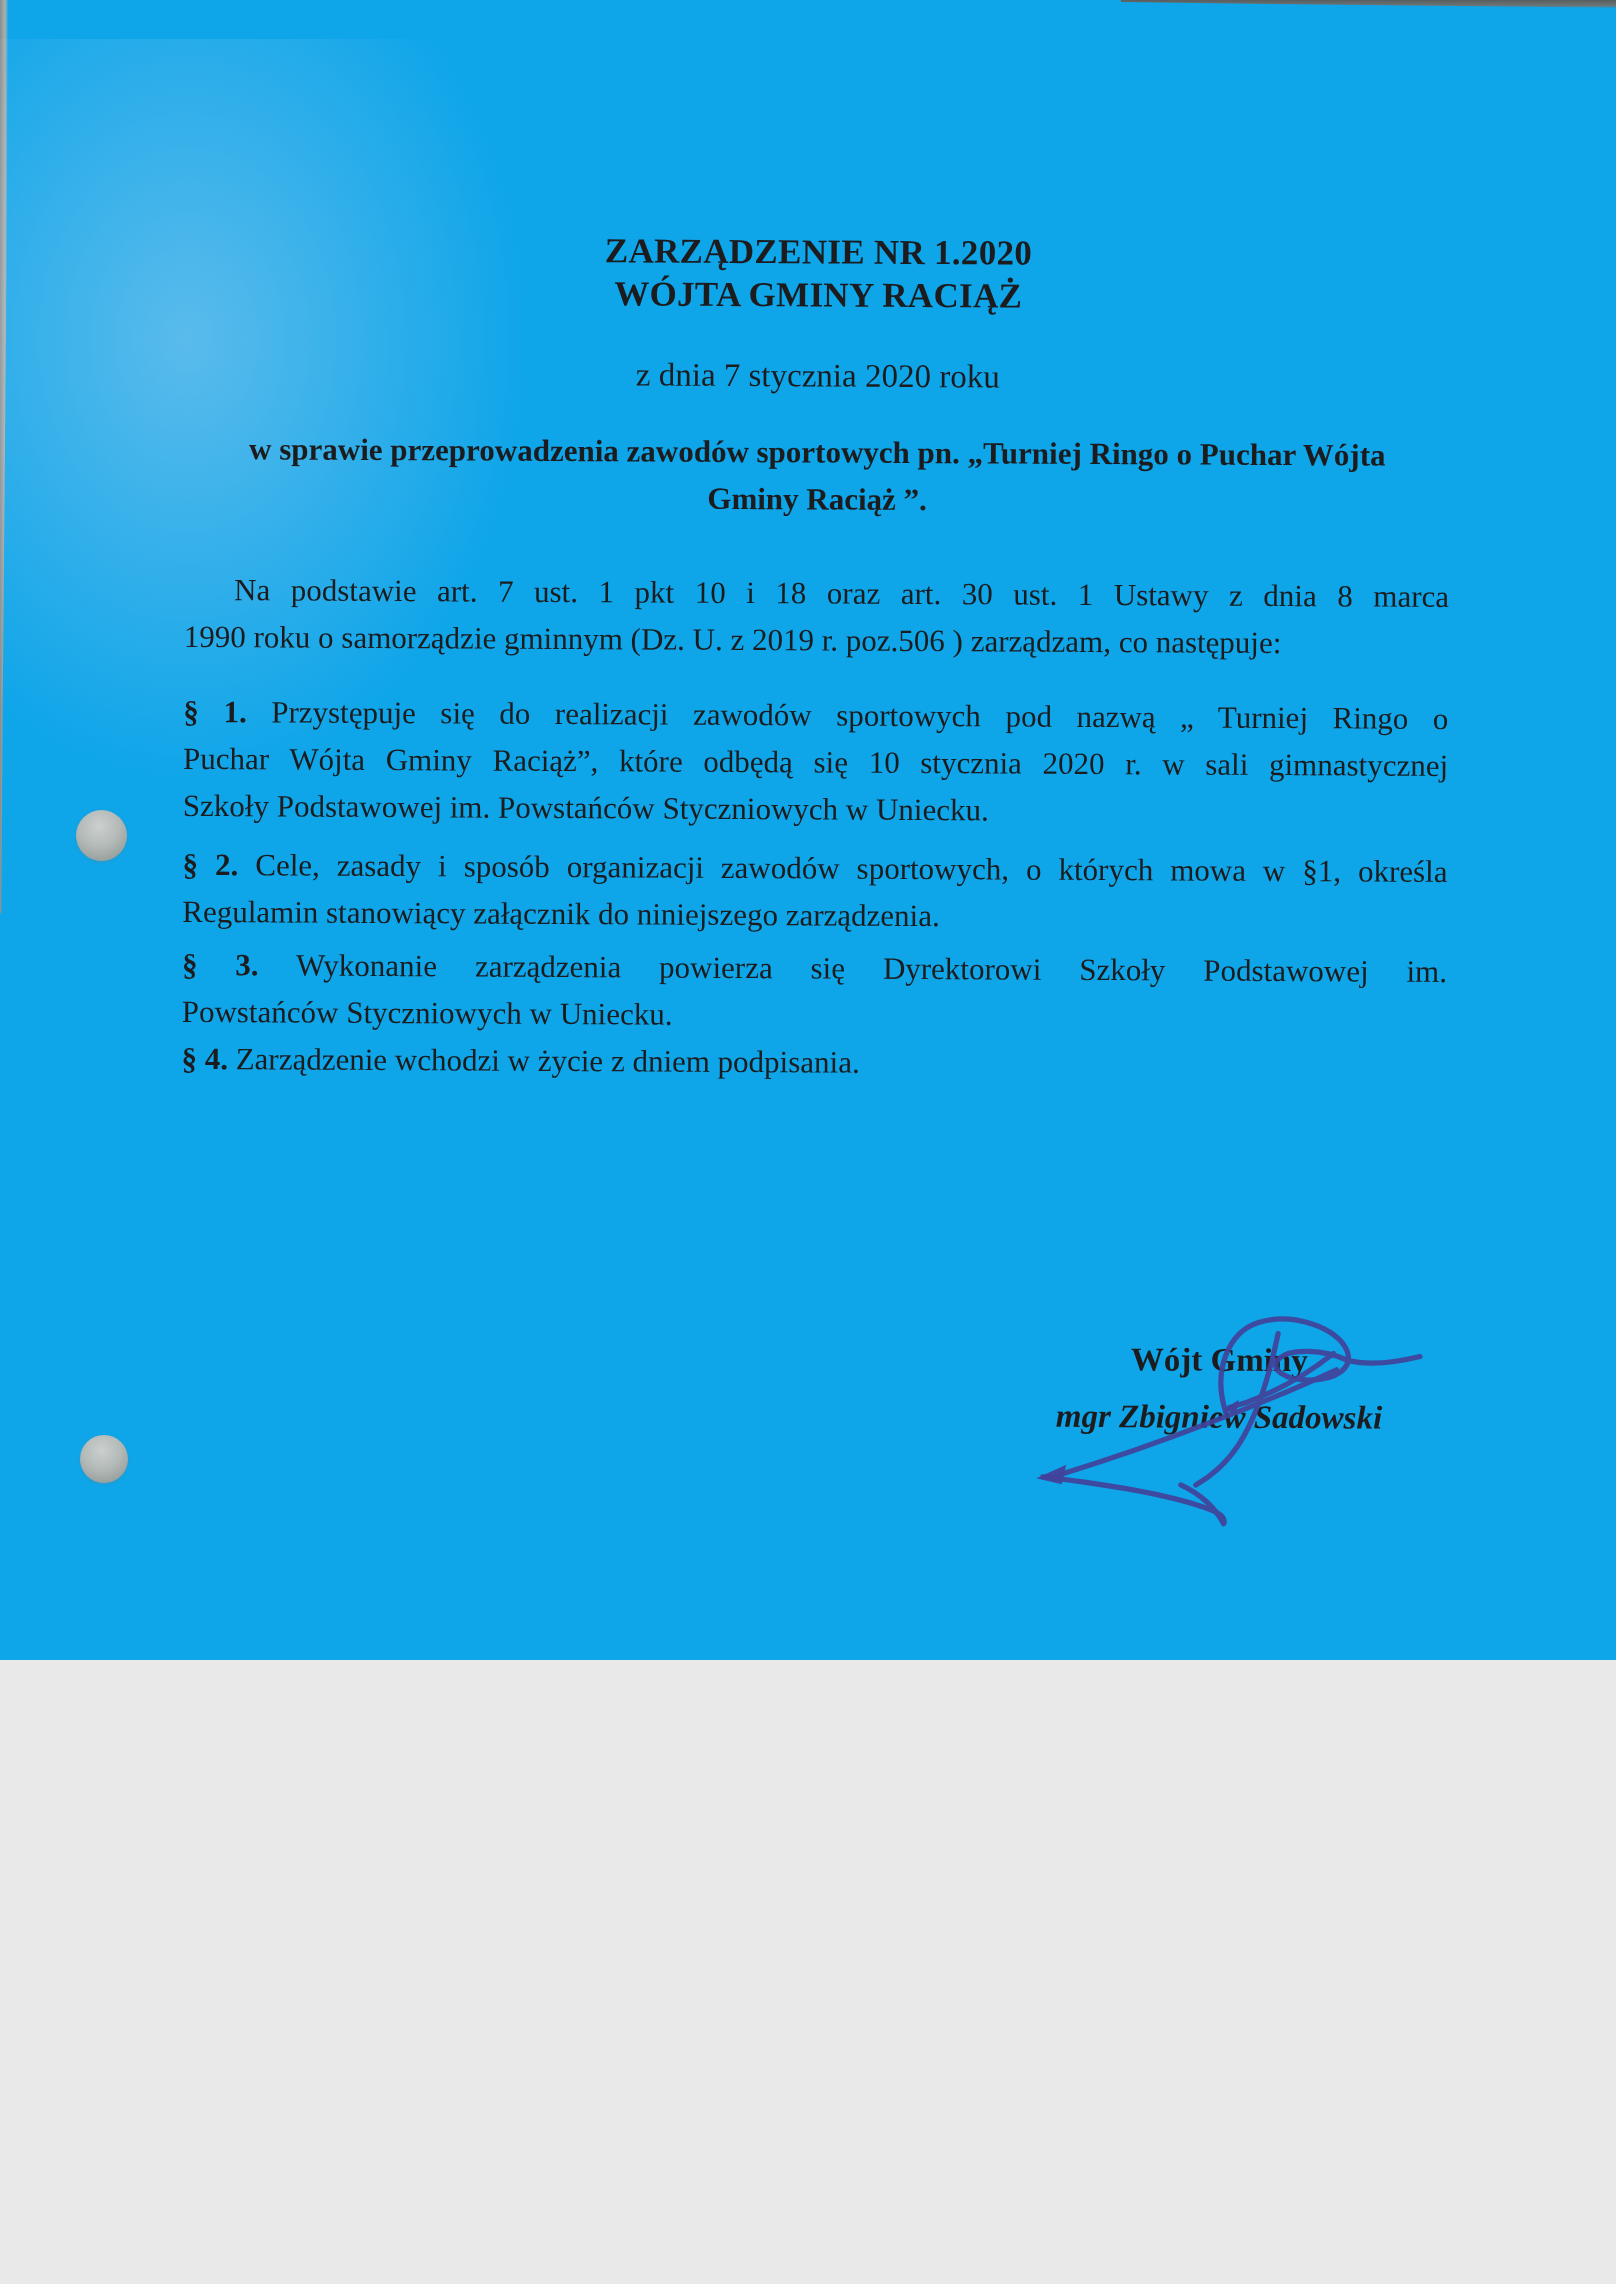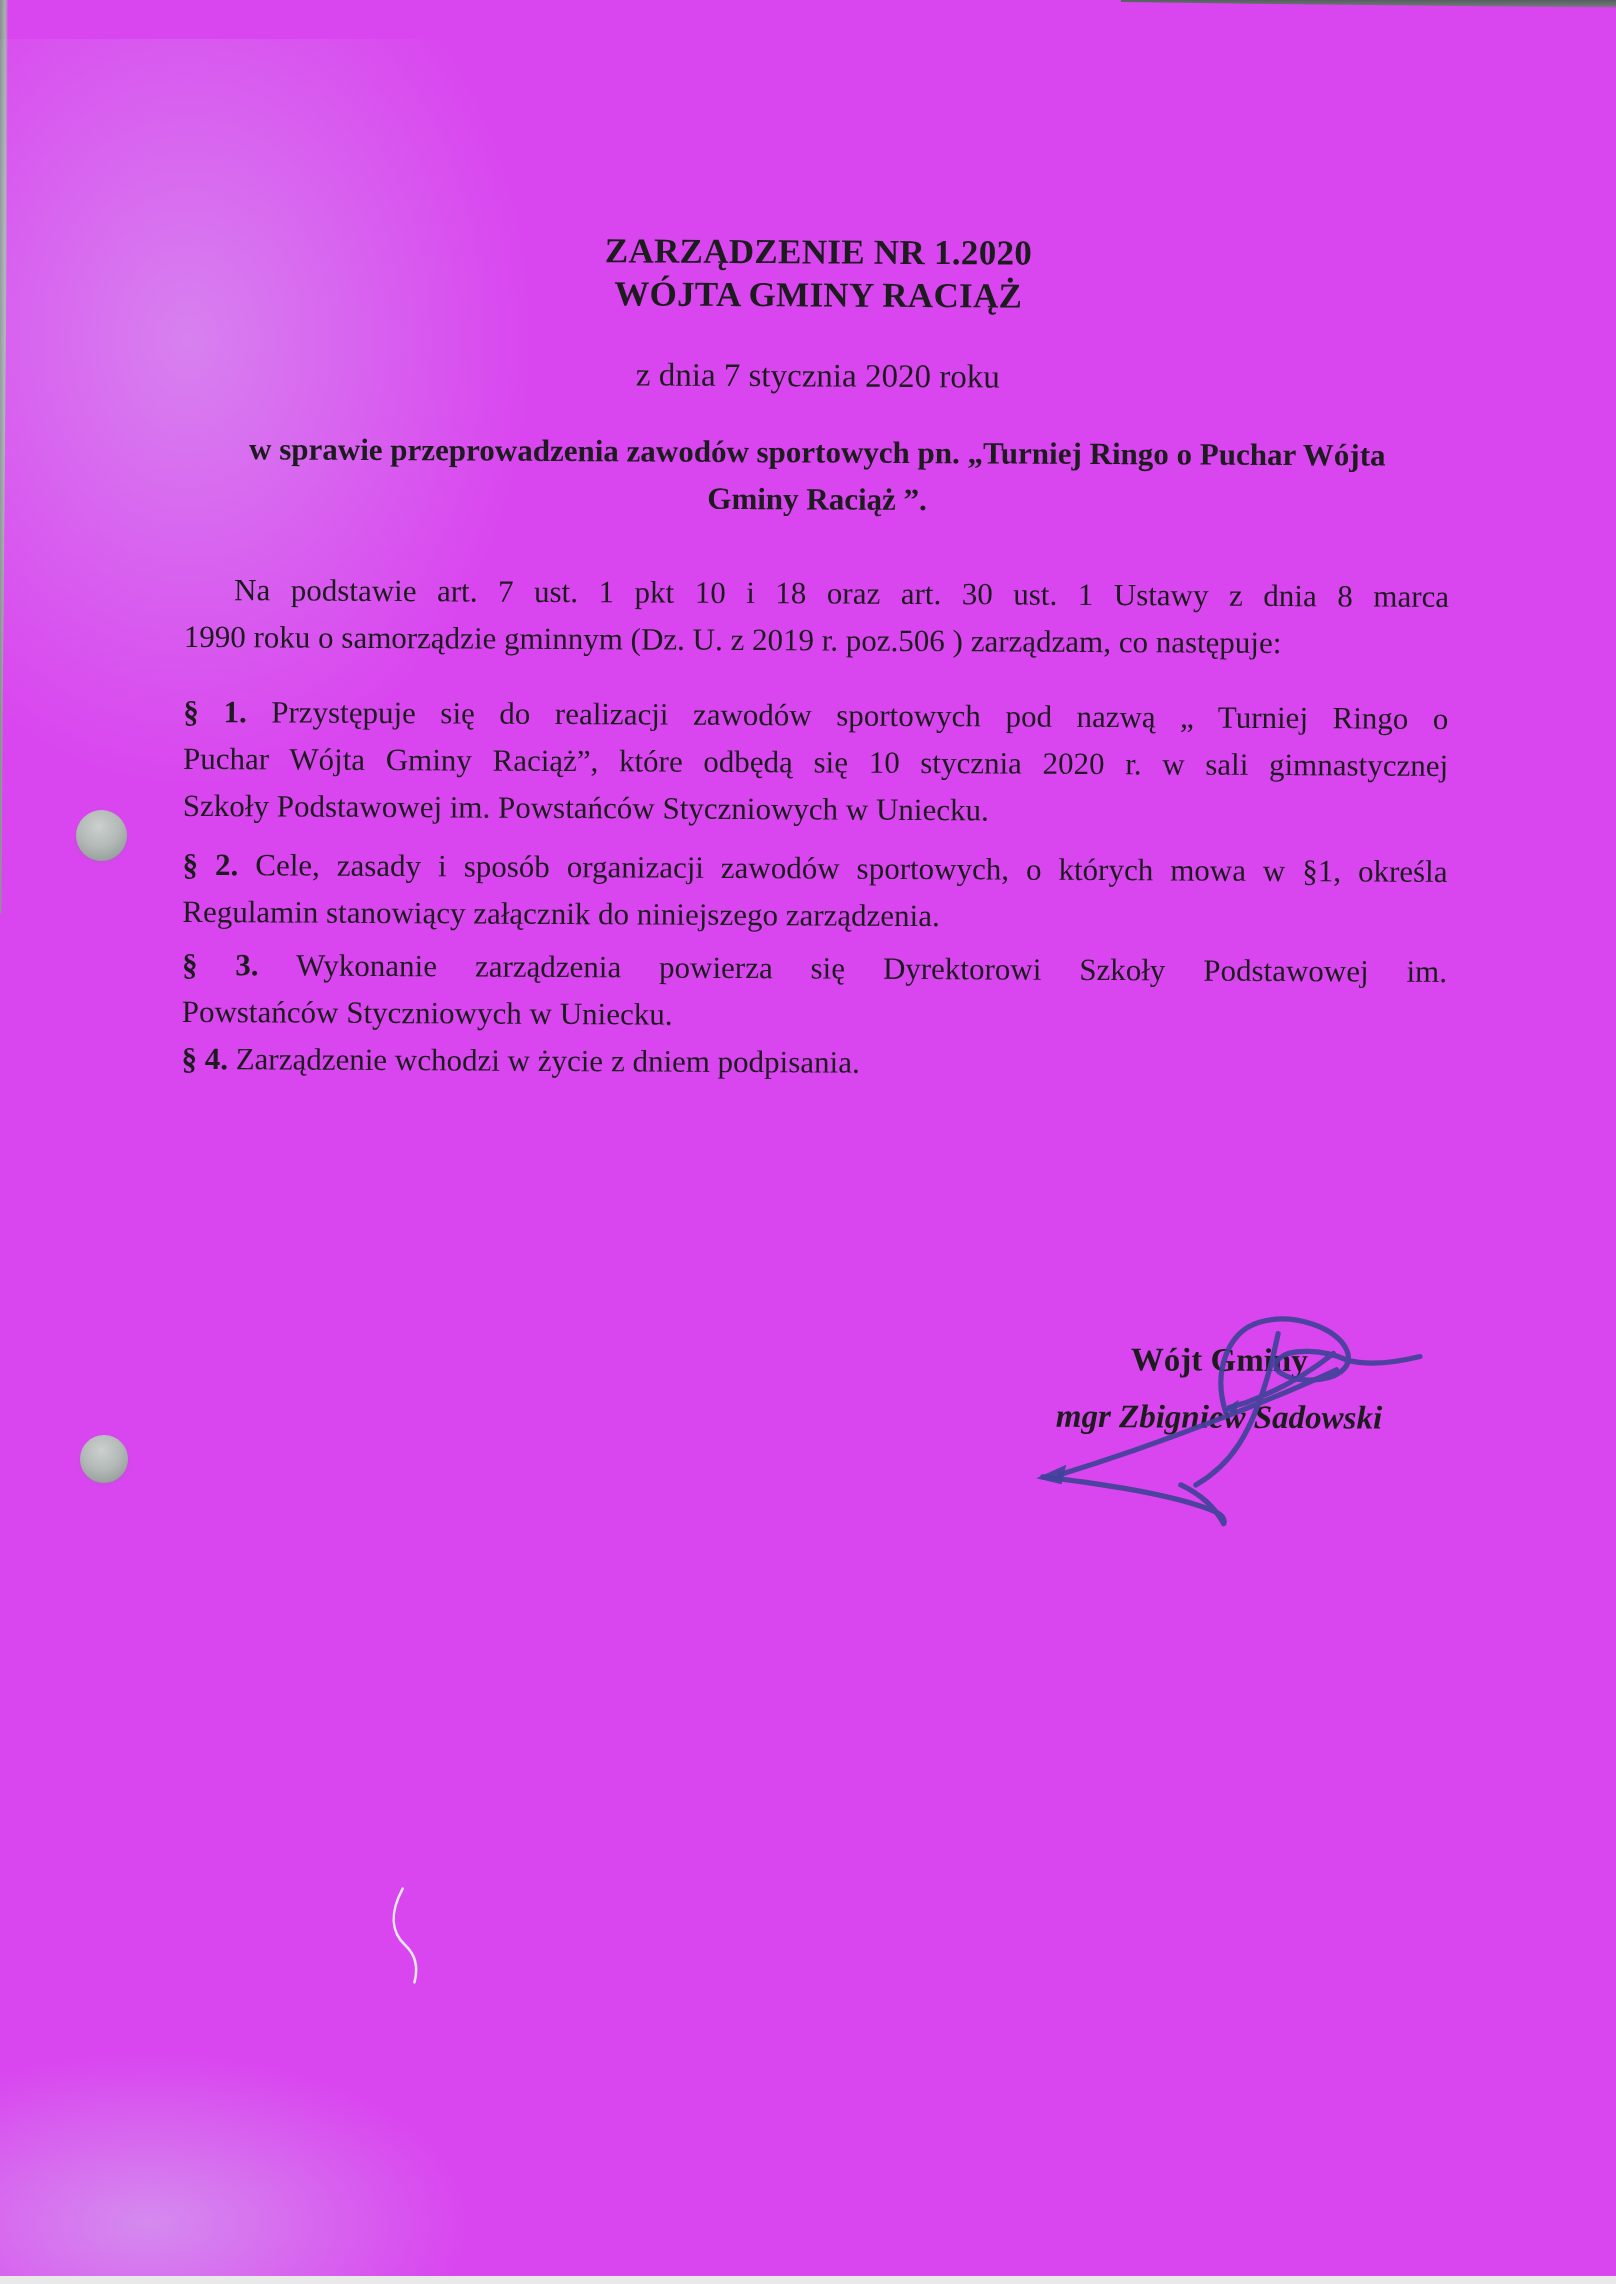--- a/index.html
+++ b/index.html
@@ -1,19 +1,19 @@
 <!DOCTYPE html>
 <html style="font-size:10.4px"><head>
 <meta charset="utf-8">
 <style>
   html,body{margin:0;padding:0;background:#e9e9e9;}
   .page{
     position:relative;
-    width:1617px;height:2276px;
-    background:#d946ef;
+    width:1617px;height:1660px;
+    background:#0ea5e9;
     overflow:hidden;
     font-family:"Liberation Serif","DejaVu Serif",serif;
     color:#1c1c1e;
   }
   
   .edge-left{
     position:absolute;left:0;top:0;width:9px;height:913px;
     background:linear-gradient(to right,#878e8f 0%,#a9b0b0 55%,rgba(190,196,196,0) 100%);
     clip-path:polygon(0 0,7.8px 0,6.5px 274px,2.6px 717px,1.3px 913px,0 913px);
   }

